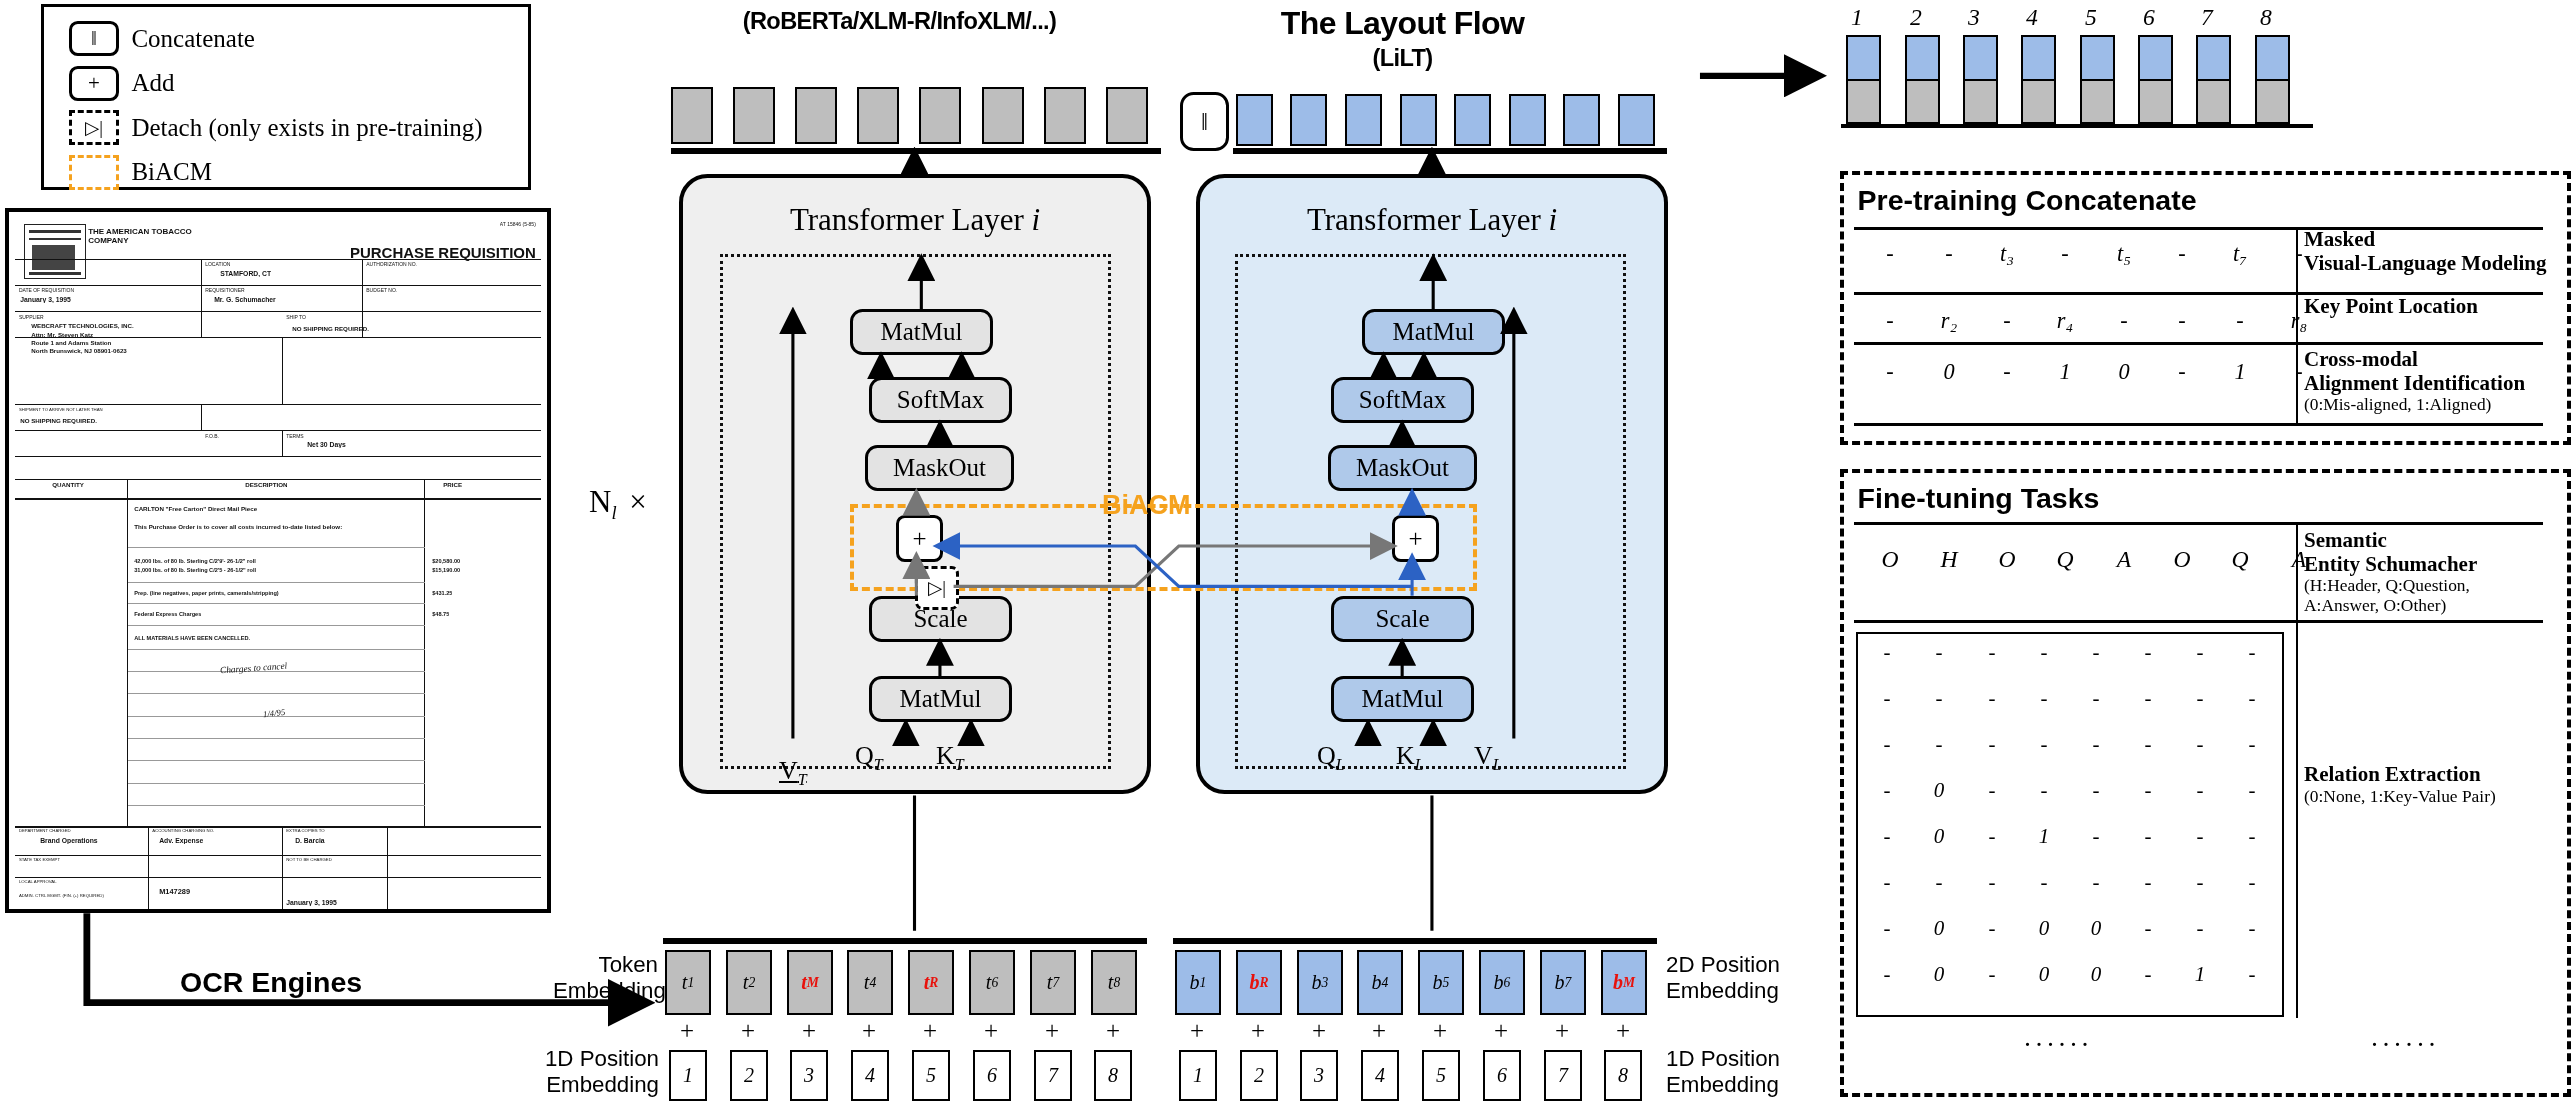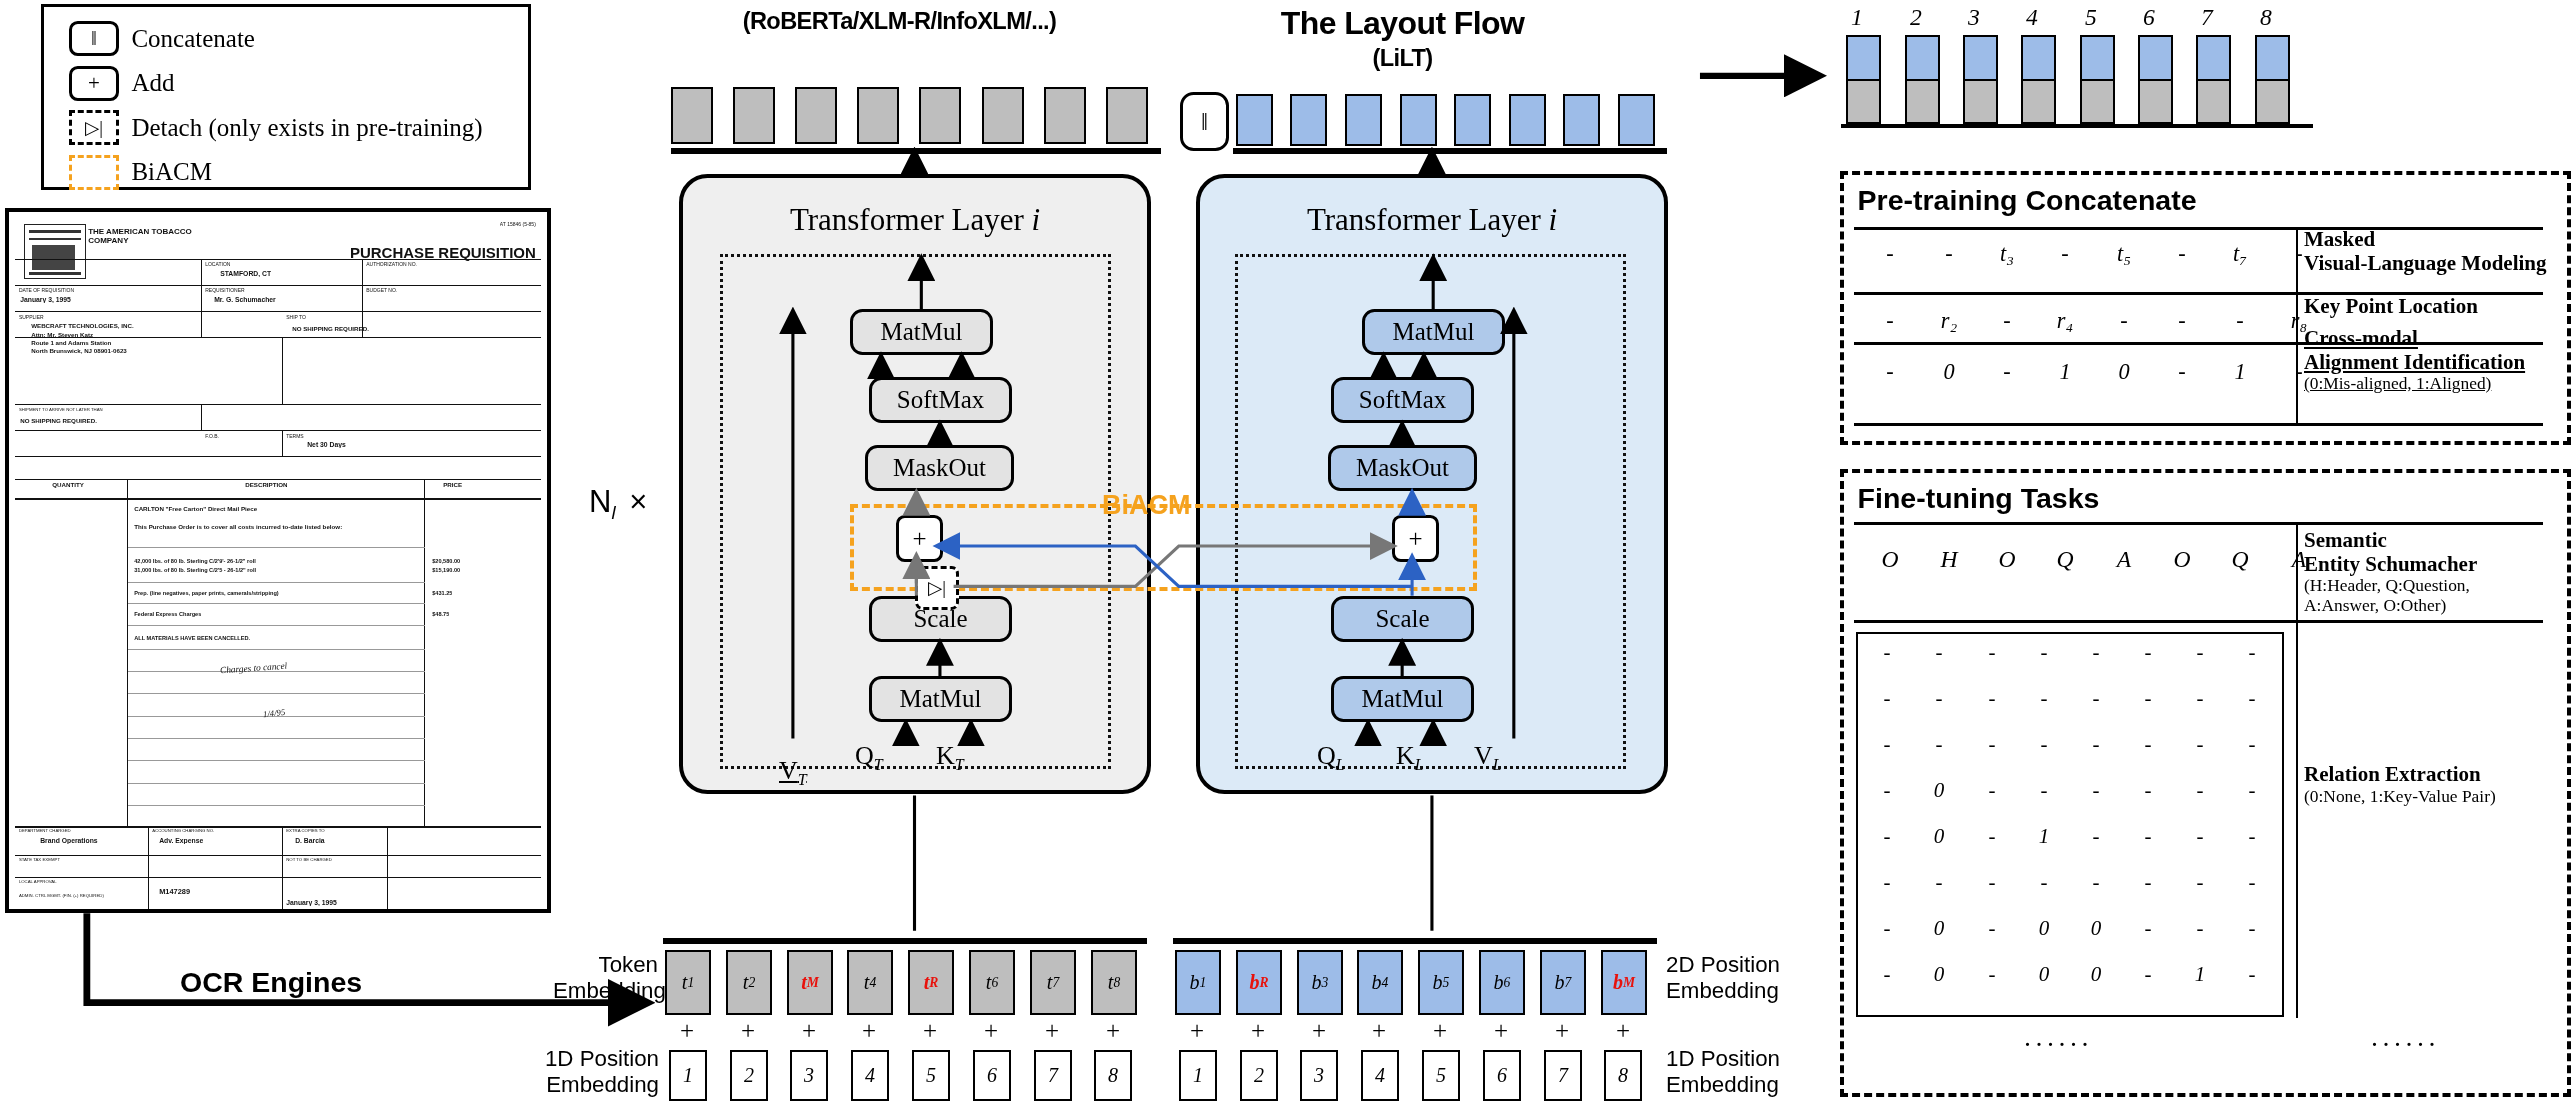--- a/index.html
+++ b/index.html
@@ -68,21 +68,21 @@
   .detachbox{position:absolute;width:38px;height:38px;border:3.1px dashed #000;border-radius:7.4px;
              background:#fff;display:flex;align-items:center;justify-content:center;font-size:18.6px;}
 
   .biacm-zone{position:absolute;border:4.3px dashed #F5A21E;box-sizing:border-box;}
   .biacm-lab{position:absolute;color:#F5A21E;font-weight:bold;font-size:27px;
              font-family:"Liberation Sans",sans-serif;}
 
   .qlabel{position:absolute;font-size:26px;font-family:"Liberation Serif",serif;}
   .qlabel sub{font-size:16px;font-style:italic;}
 
-  .nlabel{position:absolute;font-size:31px;font-family:Liberation Sans, sans-serif;}
+  .nlabel{position:absolute;font-size:31px;font-family:Liberation Serif, serif;}
 
   .sidelab{position:absolute;font-size:22.3px;line-height:1.15;font-family:Liberation Sans, sans-serif;}
 
   .plusrow{position:absolute;font-size:25px;font-family:"Liberation Serif",serif;}
 
   
   .rpanel{position:absolute;border:4.3px dashed #000;background:#fff;box-sizing:border-box;}
   .rtitle{font-family:"Liberation Sans",sans-serif;font-weight:bold;font-size:28.5px;}
   .rcell{position:absolute;text-align:center;font-family:"Liberation Serif",serif;
          font-style:italic;font-size:22.3px;}
@@ -519,21 +519,21 @@
       <div>Key Point Location</div>
     </div>
     <div class="rcell" style="left: 1861px; top: 359px; width: 58px;">-</div>
     <div class="rcell" style="left: 1920px; top: 359px; width: 58px;">0</div>
     <div class="rcell" style="left: 1978px; top: 359px; width: 58px;">-</div>
     <div class="rcell" style="left: 2036px; top: 359px; width: 58px;">1</div>
     <div class="rcell" style="left: 2095px; top: 359px; width: 58px;">0</div>
     <div class="rcell" style="left: 2153px; top: 359px; width: 58px;">-</div>
     <div class="rcell" style="left: 2211px; top: 359px; width: 58px;">1</div>
     <div class="rcell" style="left: 2270px; top: 359px; width: 58px;">-</div>
-    <div class="rdesc" style="left: 2304px; top: 327px; width: 261px; text-decoration: underline;">
+    <div class="rdesc" style="left: 2304px; top: 348px; width: 261px;">
       <div>Cross-modal</div>
       <div>Alignment Identification</div>
       <div class="sm">(0:Mis-aligned, 1:Aligned)</div>
     </div>
   </div>
 
 <div class="rpanel" style="left:1840px;top:469px;width:731px;height:628px;">
   <div class="rtitle" style="position:absolute;left:13.6px;top:8.7px;">Fine-tuning Tasks</div>
 </div>
 <div id="finetune-content" class="abs" style="left: 0px; top: 0px; width: 2576px; height: 1107px;">

